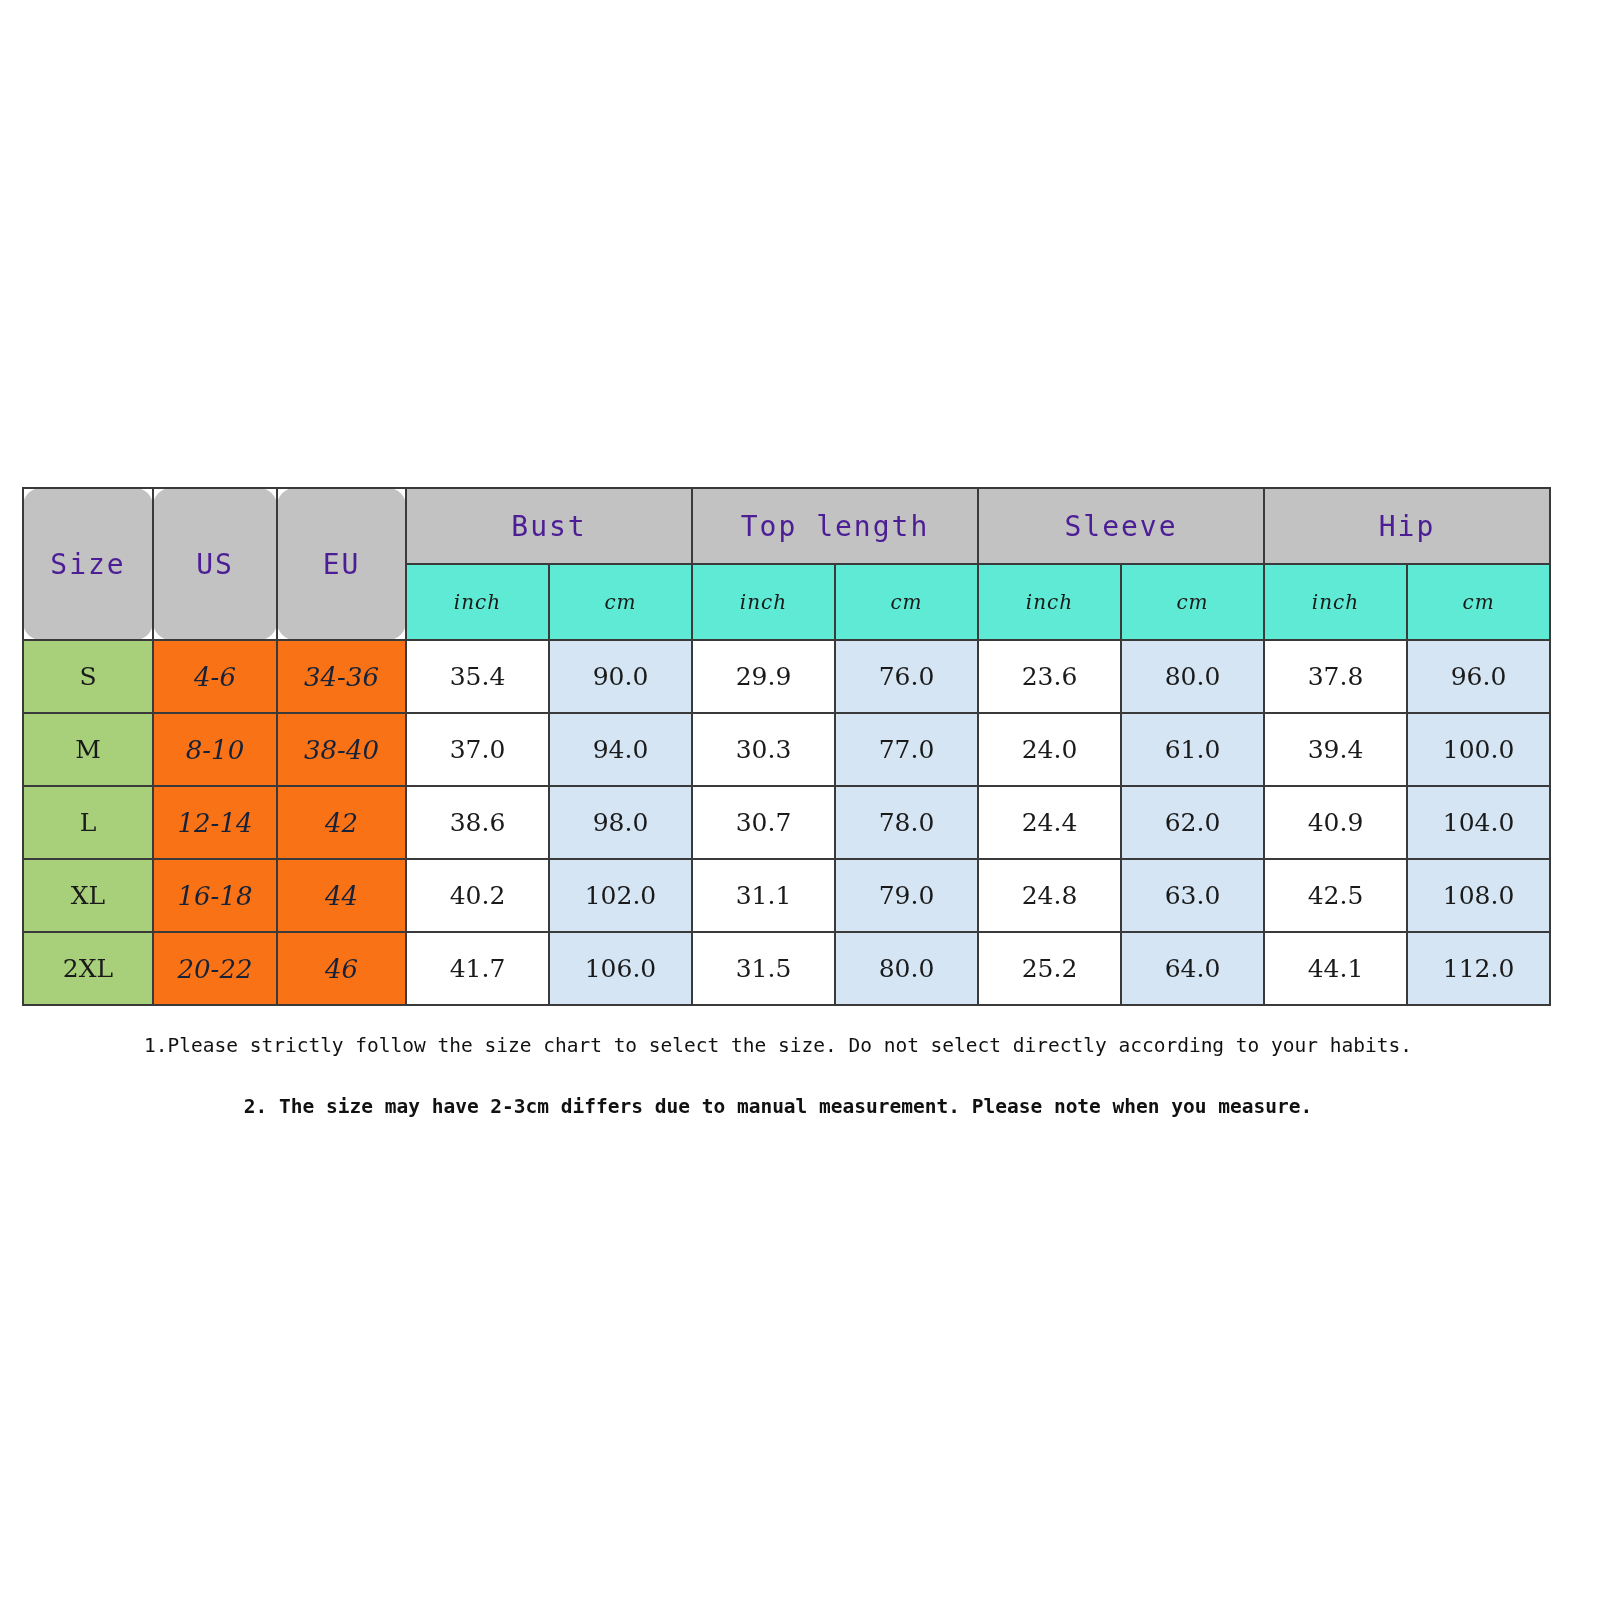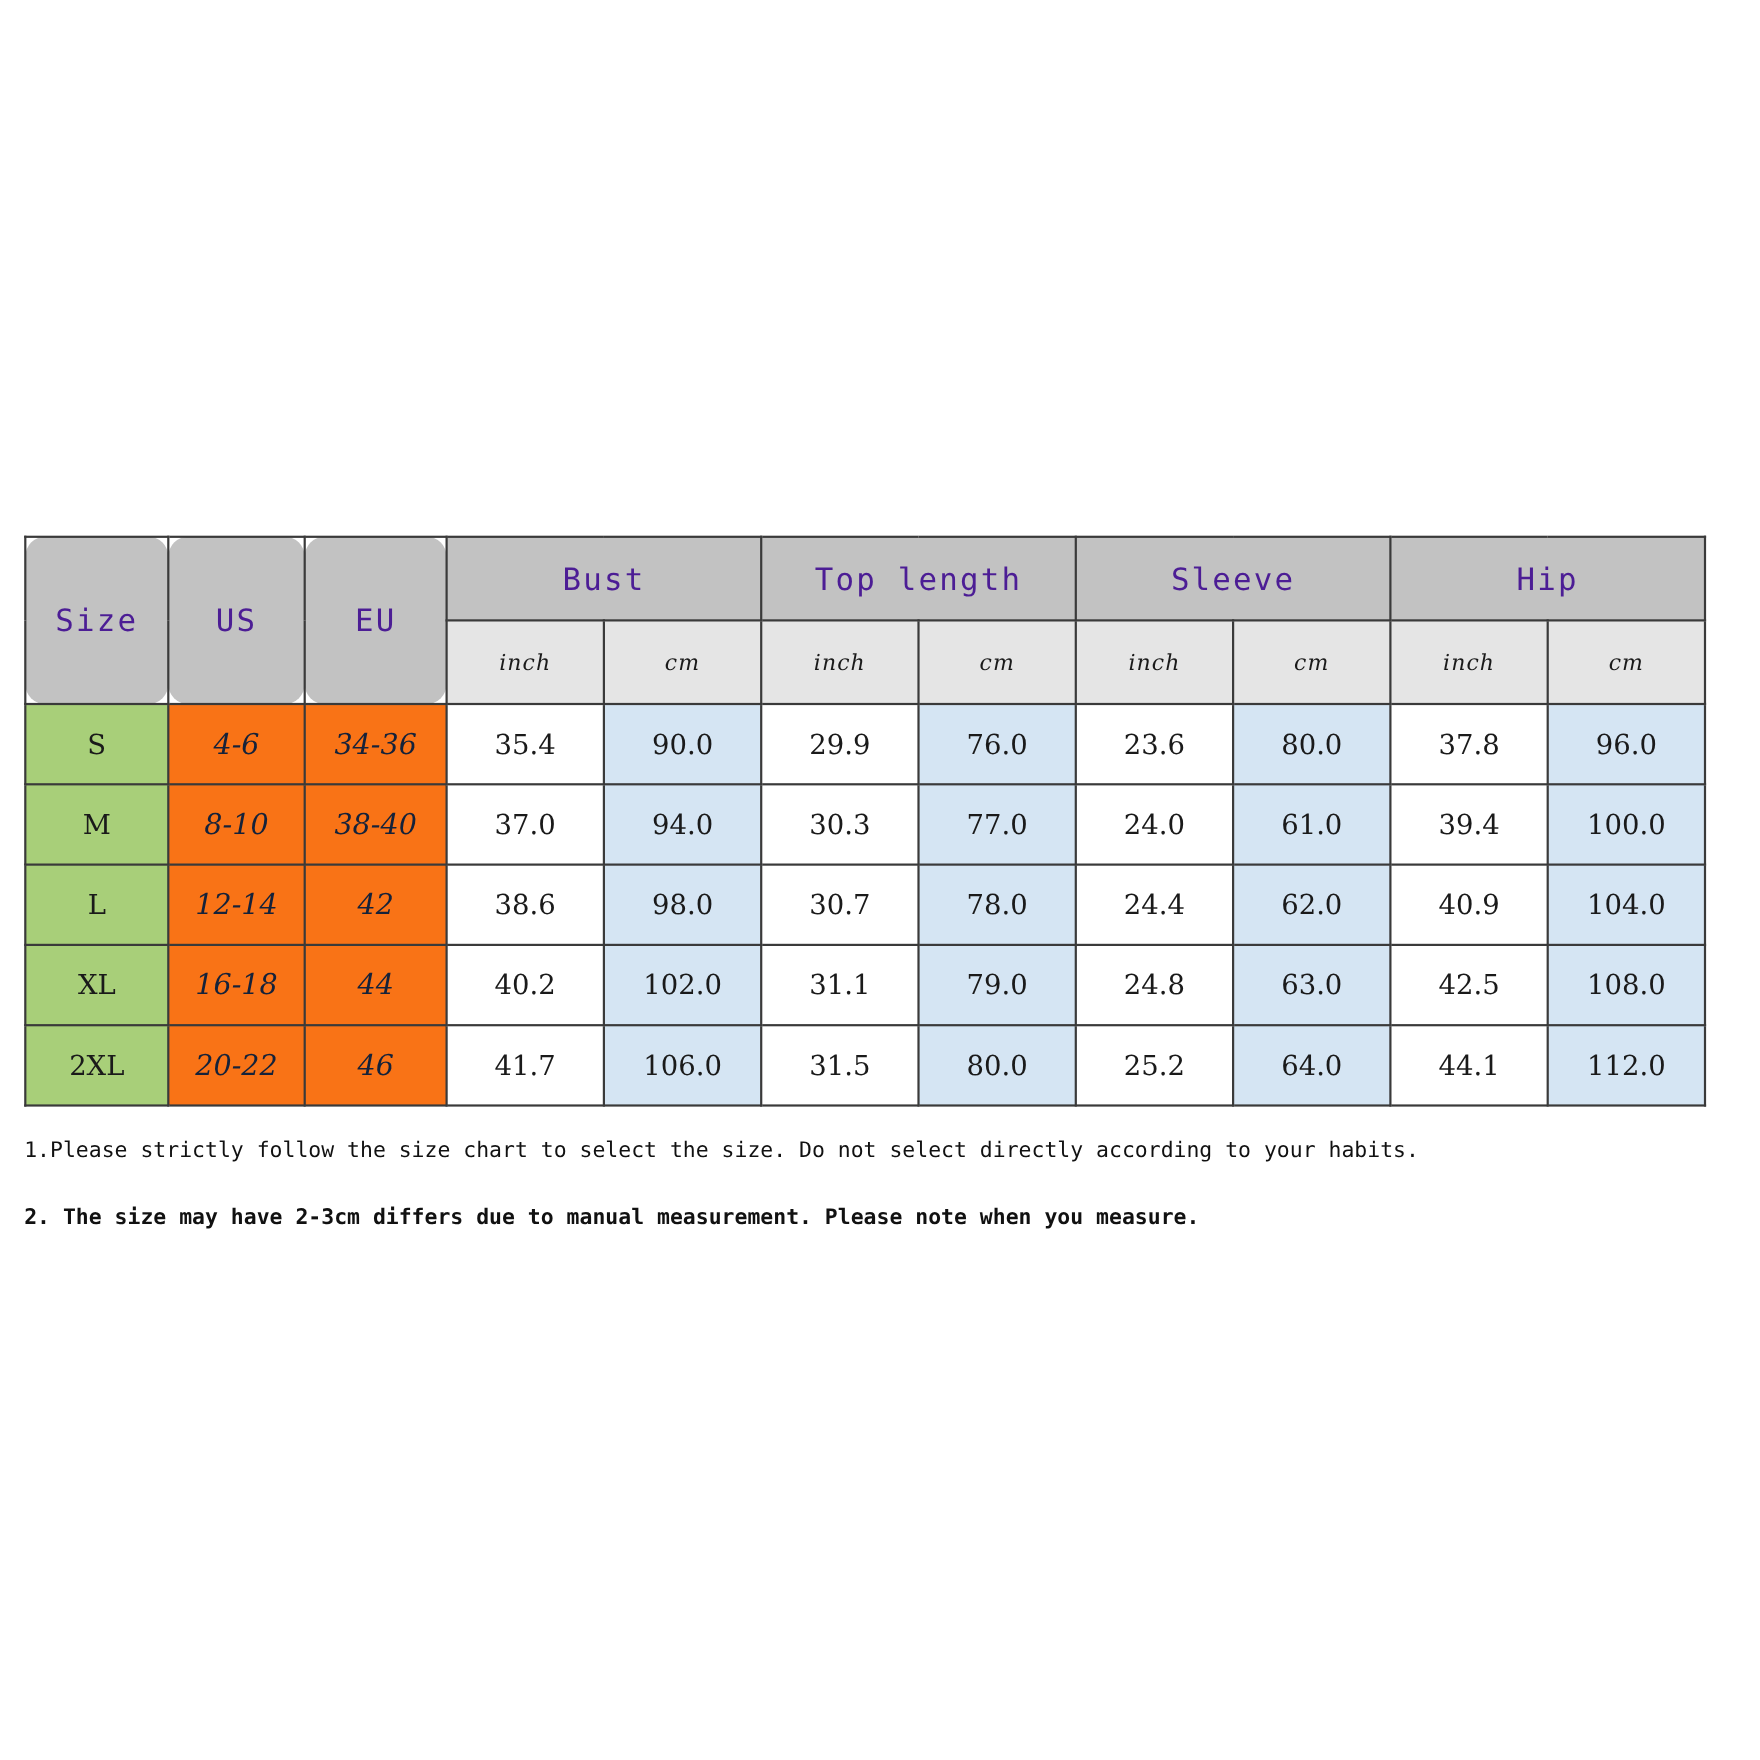--- a/index.html
+++ b/index.html
@@ -47,21 +47,21 @@
     letter-spacing: 2px;
   }
   .hdr-group {
     height: 74px;
   }
   .hdr-corner {
     height: 148px;
     border-radius: 18px;
   }
   .hdr-unit {
-    background: #e5e5e5;
+    background: #5eead4;
     height: 74px;
     font-family: "DejaVu Serif", serif;
     font-style: italic;
     font-size: 20px;
     color: #1a1a1a;
     letter-spacing: 1px;
   }
 
   
   tbody tr { height: 73px; }
@@ -98,21 +98,21 @@
   col.w-us     { width: 124px; }
   col.w-eu     { width: 129px; }
   col.w-val    { width: 143px; }
 
   
   .notes {
     position: absolute;
     left: 22px;
     top: 1020px;
     width: 1512px;
-    text-align: left;
+    text-align: center;
   }
   .note-line {
     font-family: "DejaVu Sans Mono", monospace;
     font-size: 19.5px;
     color: #111111;
     letter-spacing: 0px;
     white-space: nowrap;
   }
   .note-1 { margin-top: 14px; }
   .note-2 { margin-top: 38px; font-weight: bold; }

